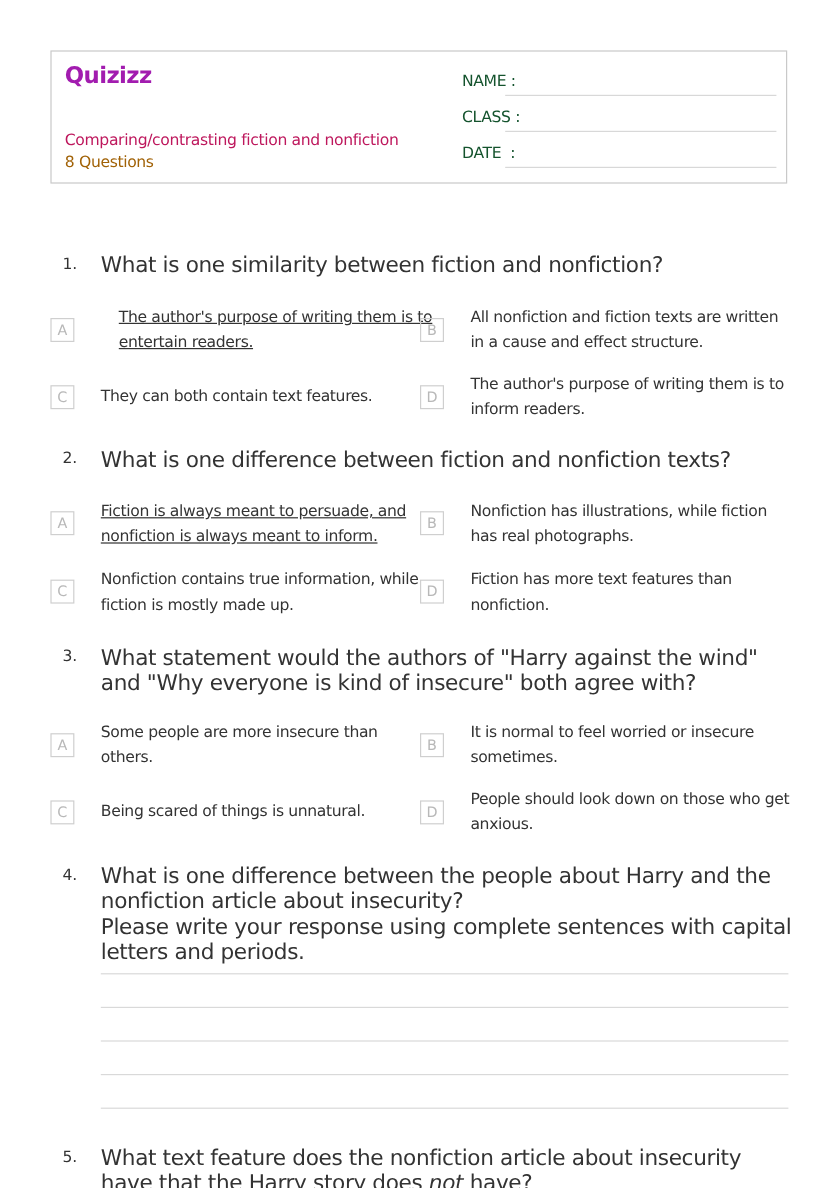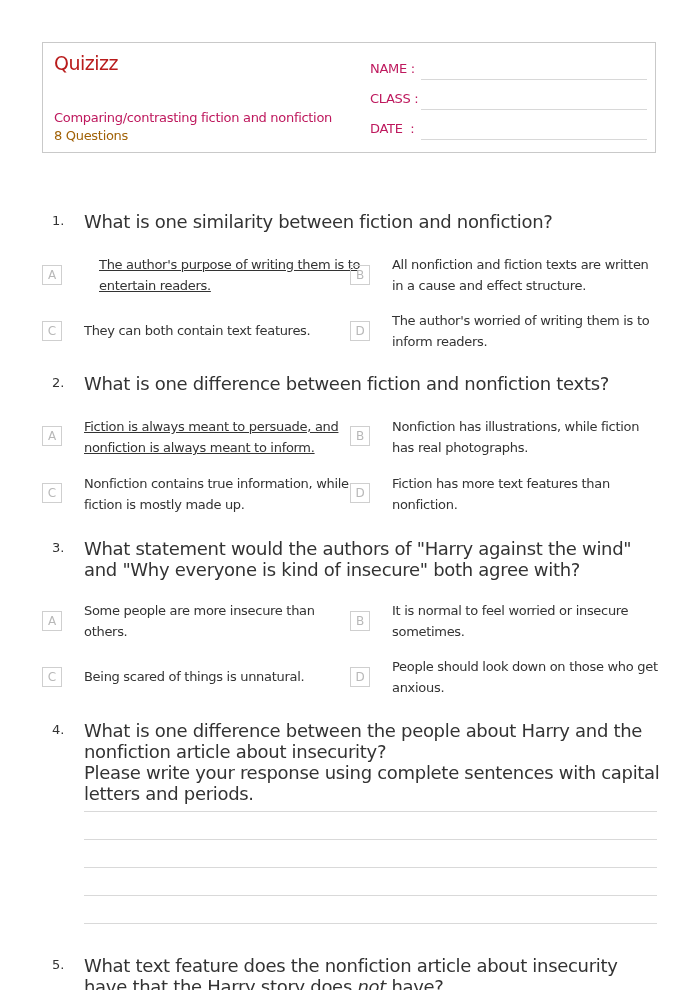--- a/index.html
+++ b/index.html
@@ -9,31 +9,31 @@
     font-family: "DejaVu Sans", "Liberation Sans", sans-serif;
     color: #333;
     position: relative;
   }
   .header-box {
     position: absolute; left: 42px; top: 42px; width: 614px; height: 111px;
     border: 1px solid #c9c9c9; box-sizing: border-box;
   }
   .logo {
     position: absolute; left: 11px; top: 9px;
-    font-family: "DejaVu Sans", sans-serif; font-weight: normal;
-    font-size: 19px; letter-spacing: -0.5px; color: #b91c1c;
+    font-family: "DejaVu Sans", sans-serif; font-weight: bold;
+    font-size: 19px; letter-spacing: -0.5px; color: #a21caf;
   }
   .title {
     position: absolute; left: 11px; top: 67px; font-size: 13px; color: #be185d; letter-spacing: -0.3px;
   }
   .subtitle {
     position: absolute; left: 11px; top: 85px; font-size: 13px; color: #a16207; letter-spacing: -0.3px;
   }
   .field {
-    position: absolute; left: 327px; font-size: 13px; color: #be185d; letter-spacing: -0.3px;
+    position: absolute; left: 342px; font-size: 13px; color: #14532d; letter-spacing: -0.3px;
   }
   .field-line {
     position: absolute; left: 378px; width: 226px; height: 1px; background: #d8d8d8;
   }
   .q-num {
     position: absolute; left: 52px; font-size: 13px; color: #333;
   }
   .q-text {
     position: absolute; left: 84px; font-size: 18px; color: #333; line-height: 21px; width: 580px; letter-spacing: -0.3px;
   }
@@ -70,21 +70,21 @@
   <div class="q-text" style="top:211px;">What is one similarity between fiction and nonfiction?</div>
 
   <div class="opt-box" style="left:42px; top:265px;">A</div>
   <div class="opt-text" style="left:99px; top:254px;text-decoration:underline;">The author's purpose of writing them is to entertain readers.</div>
   <div class="opt-box" style="left:350px; top:265px;">B</div>
   <div class="opt-text" style="left:392px; top:254px;">All nonfiction and fiction texts are written in a cause and effect structure.</div>
 
   <div class="opt-box" style="left:42px; top:321px;">C</div>
   <div class="opt-text" style="left:84px; top:320px;">They can both contain text features.</div>
   <div class="opt-box" style="left:350px; top:321px;">D</div>
-  <div class="opt-text" style="left:392px; top:310px;">The author's worried of writing them is to inform readers.</div>
+  <div class="opt-text" style="left:392px; top:310px;">The author's purpose of writing them is to inform readers.</div>
 </div>
 
 <div>
   <div class="q-num" style="top:375px;">2.</div>
   <div class="q-text" style="top:373px;">What is one difference between fiction and nonfiction texts?</div>
 
   <div class="opt-box" style="left:42px; top:426px;">A</div>
   <div class="opt-text" style="left:84px; top:416px;text-decoration:underline;">Fiction is always meant to persuade, and nonfiction is always meant to inform.</div>
   <div class="opt-box" style="left:350px; top:426px;">B</div>
   <div class="opt-text" style="left:392px; top:416px;">Nonfiction has illustrations, while fiction has real photographs.</div>

